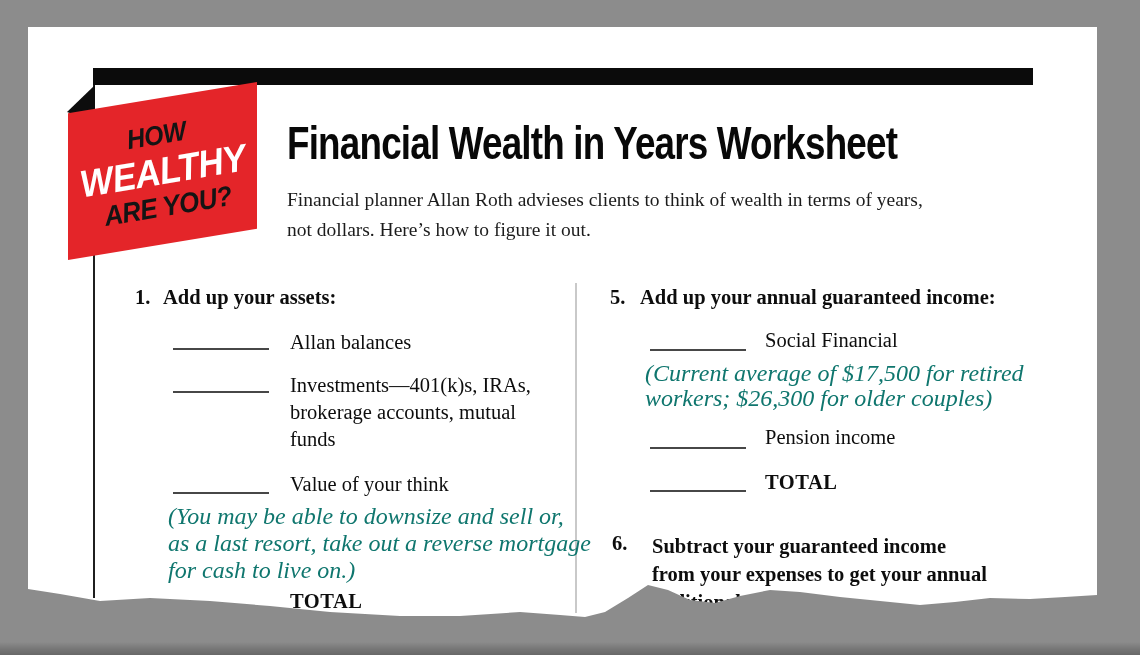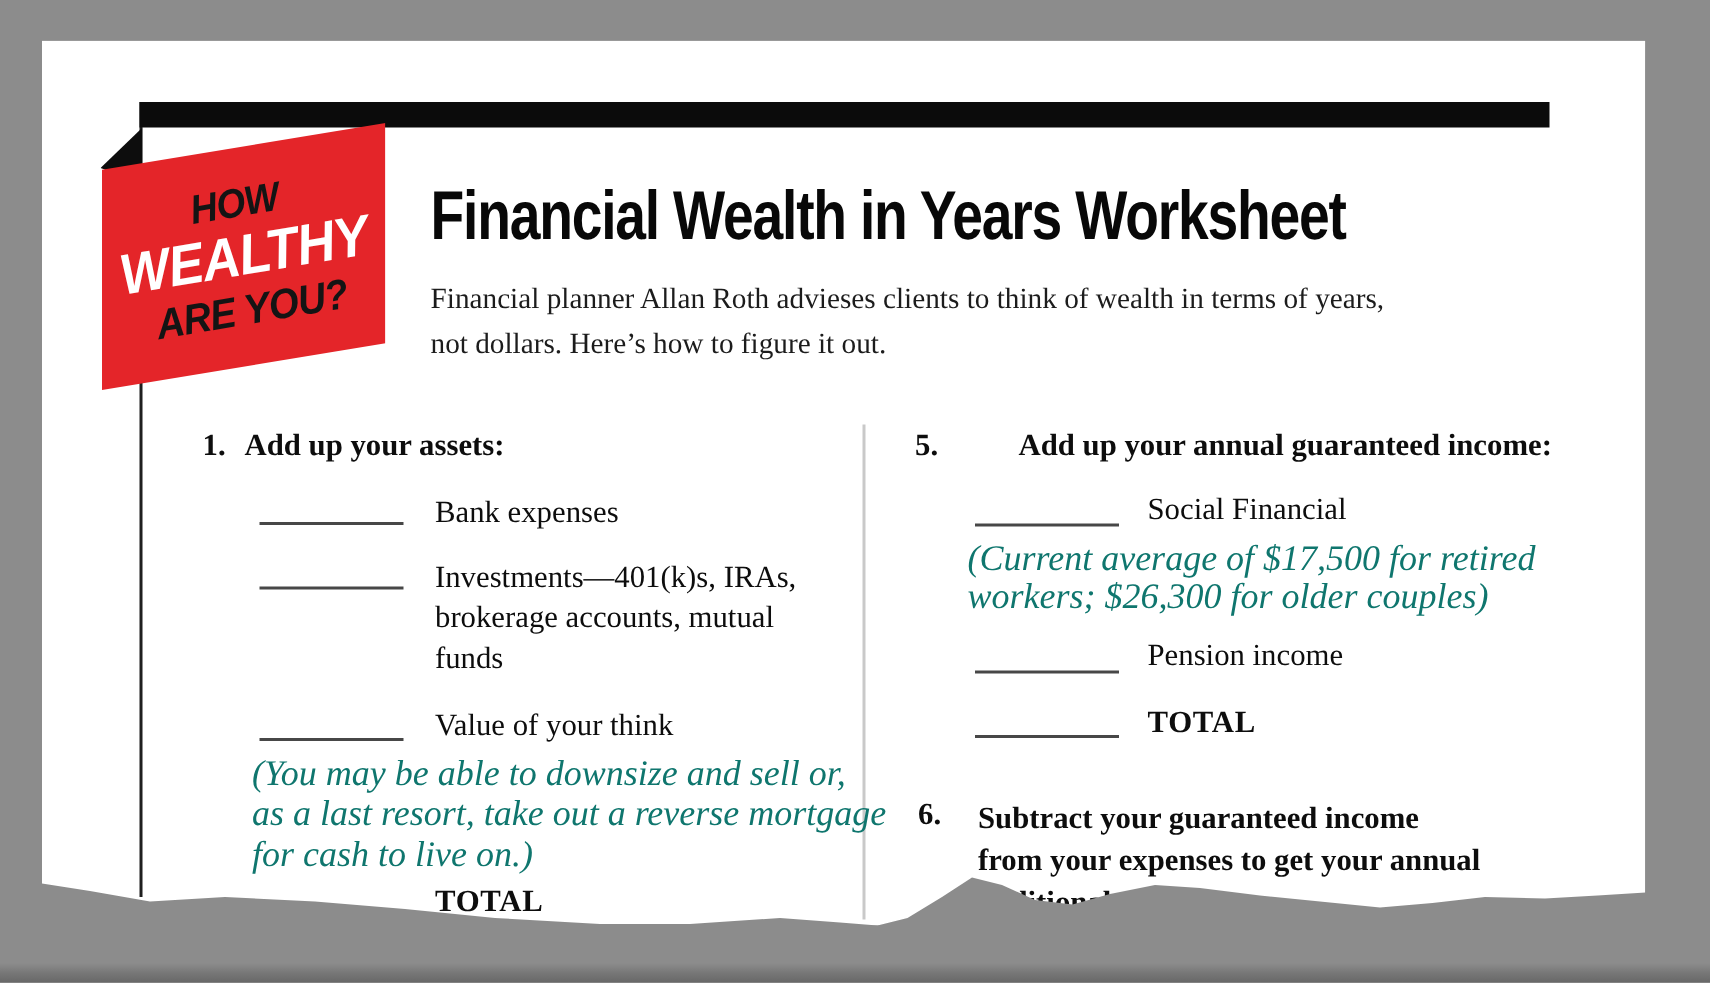--- a/index.html
+++ b/index.html
@@ -88,42 +88,42 @@
     <span>Financial planner Allan Roth advieses clients to think of wealth in terms of years,</span><br>
     <span>not dollars. Here’s how to figure it out.</span>
   </div>
 
   <div class="abs divider"></div>
 
   <div class="abs sec-num" style="left:107px;top:259px;">1.</div>
   <div class="abs sec-head" style="left:135px;top:259px;">Add up your assets:</div>
 
   <div class="abs write-line" style="left:145px;top:321px;"></div>
-  <div class="abs body-label" style="left:262px;top:302px;">Bank expenses</div>
+  <div class="abs body-label" style="left:262px;top:302px;">Allan balances</div>
 
   <div class="abs write-line" style="left:145px;top:364px;"></div>
   <div class="abs body-label" style="left:262px;top:345px;">
     <span>Investments—401(k)s, IRAs,</span><br>
     <span>brokerage accounts, mutual</span><br>
     <span>funds</span>
   </div>
 
   <div class="abs write-line" style="left:145px;top:465px;"></div>
   <div class="abs body-label" style="left:262px;top:444px;">Value of your think</div>
 
   <div class="abs note" style="left:140px;top:476px;">
     <span>(You may be able to downsize and sell or,</span><br>
     <span>as a last resort, take out a reverse mortgage</span><br>
     <span>for cash to live on.)</span>
   </div>
 
   <div class="abs total" style="left:262px;top:563px;">TOTAL</div>
 
   <div class="abs sec-num" style="left:582px;top:259px;">5.</div>
-  <div class="abs sec-head" style="left:612px;top:259px;white-space:nowrap;margin-left:39px;">Add up your annual guaranteed income:</div>
+  <div class="abs sec-head" style="left:612px;top:259px;white-space:nowrap;">Add up your annual guaranteed income:</div>
 
   <div class="abs write-line" style="left:622px;top:322px;"></div>
   <div class="abs body-label" style="left:737px;top:300px;">Social Financial</div>
 
   <div class="abs note note-tight" style="left:617px;top:334px;">
     <span>(Current average of $17,500 for retired</span><br>
     <span>workers; $26,300 for older couples)</span>
   </div>
 
   <div class="abs write-line" style="left:622px;top:420px;"></div>

